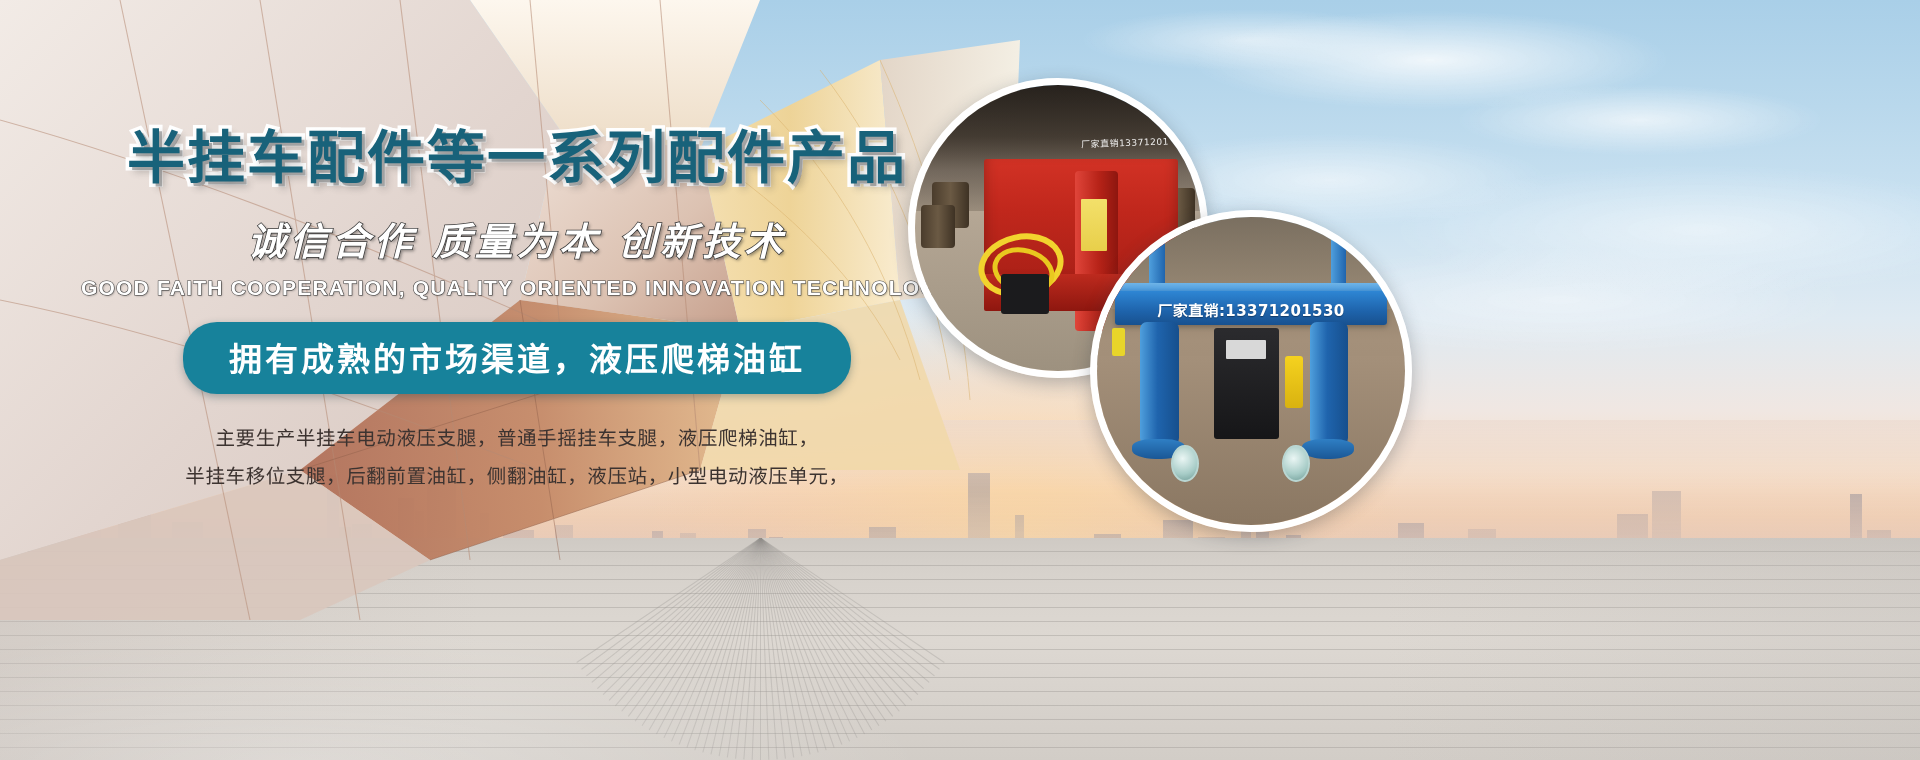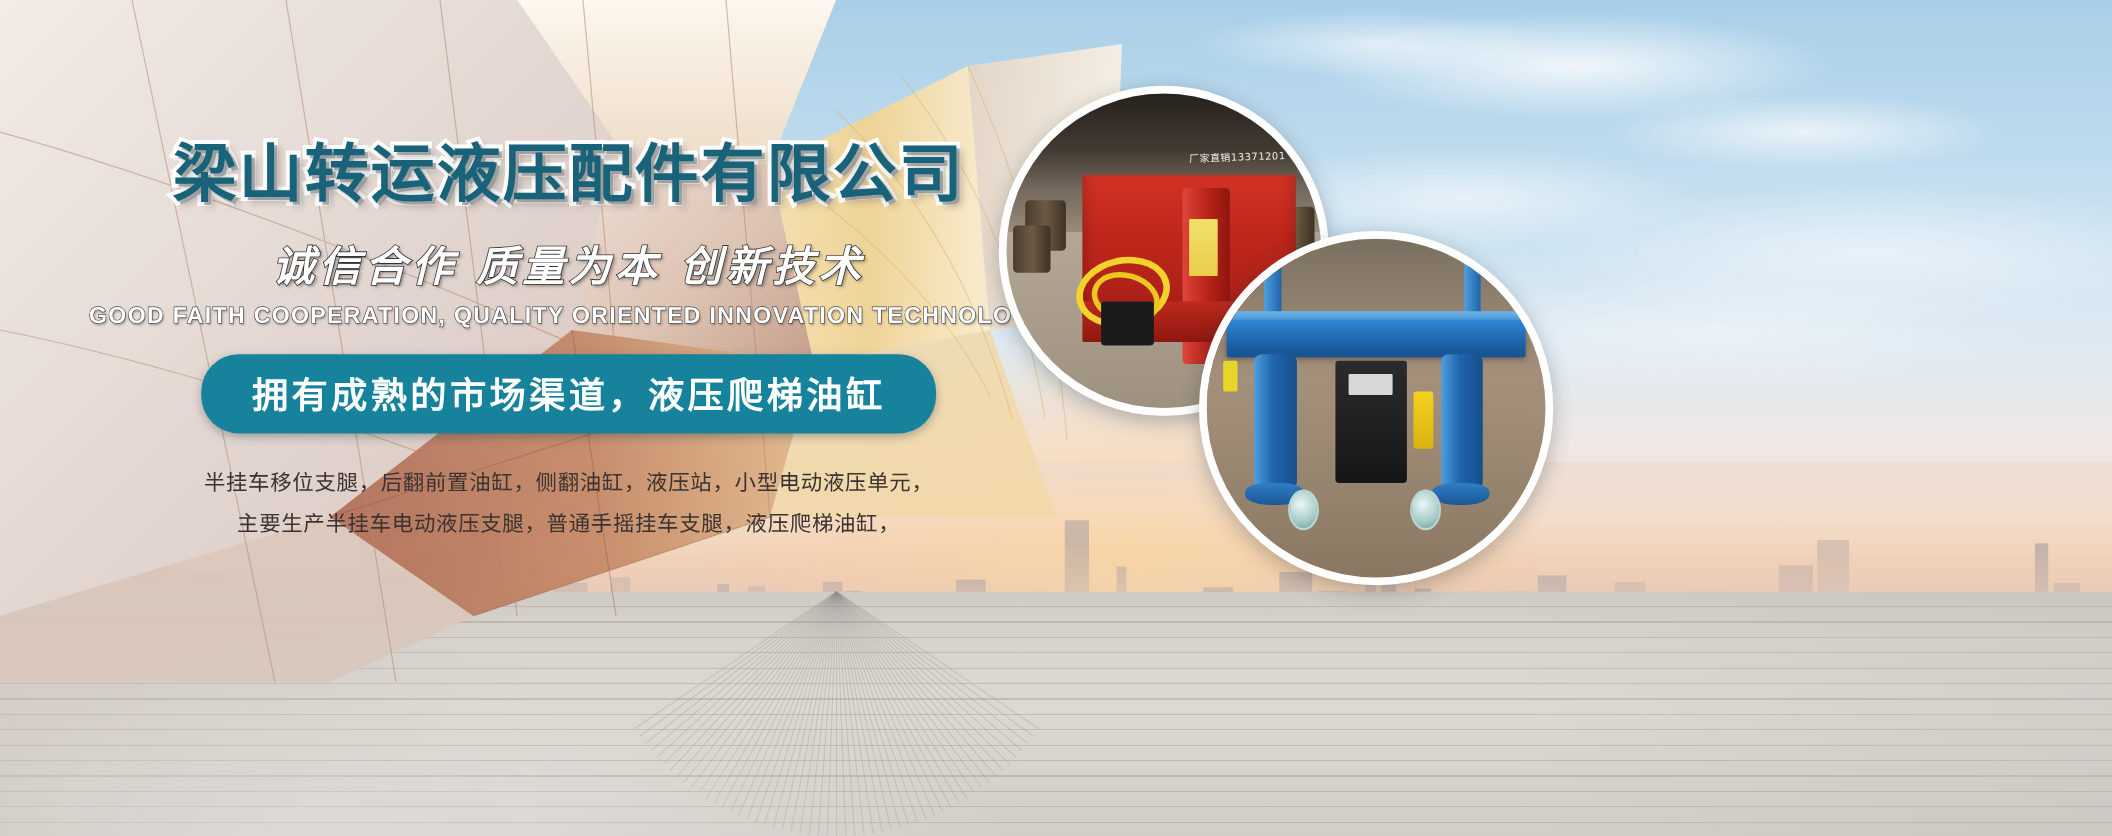--- a/index.html
+++ b/index.html
@@ -547,33 +547,33 @@
       <g stroke="#8e5f4a" stroke-width="1" fill="none" opacity="0.45">
         <path d="M300,470 L740,330"></path>
         <path d="M430,560 L700,470"></path>
         <path d="M520,300 L560,560"></path>
       </g>
     </svg>
   </div>
 
   <div class="textblock">
 
-    <h1 class="title">梁山转运液压配件有限公司</h1>
+    <h1 class="title">半挂车配件等一系列配件产品</h1>
 
     <p class="subtitle">诚信合作 质量为本 创新技术</p>
 
     <p class="subtitle-en">GOOD FAITH COOPERATION, QUALITY ORIENTED INNOVATION TECHNOLOGY</p>
 
     <div class="pill-wrap">
       <span class="pill">拥有成熟的市场渠道，液压爬梯油缸</span>
     </div>
 
     <div class="paragraph">
+      <span class="pline">主要生产半挂车电动液压支腿，普通手摇挂车支腿，液压爬梯油缸，</span>
       <span class="pline">半挂车移位支腿，后翻前置油缸，侧翻油缸，液压站，小型电动液压单元，</span>
-      <span class="pline">主要生产半挂车电动液压支腿，普通手摇挂车支腿，液压爬梯油缸，</span>
     </div>
   </div>
 
   <div class="photo photo-red">
     <div class="ph-inner sc-red softblur">
       <div class="wallstuff"></div>
       <div class="ground"></div>
       <div class="drum" style="left:6%;top:34%;width:13%;height:16%"></div>
       <div class="drum" style="left:2%;top:42%;width:12%;height:15%"></div>
       <div class="drum" style="left:86%;top:36%;width:12%;height:16%"></div>
@@ -589,20 +589,21 @@
   </div>
 
   <div class="photo photo-blue">
     <div class="ph-inner sc-blue softblur">
       <div class="wallfar"></div>
       <div class="dirt"></div>
       <div class="postl"></div>
       <div class="postr"></div>
       <div class="beamtop"></div>
       <div class="beam"></div>
+      <div class="phone">厂家直销:13371201530</div>
       <div class="cyl l"></div>
       <div class="cyl r"></div>
       <div class="box"></div>
       <div class="plate"></div>
       <div class="pendant"></div>
       <div class="yellowtab"></div>
       <div class="foot l"></div>
       <div class="foot r"></div>
       <div class="wheel l"></div>
       <div class="wheel r"></div>

